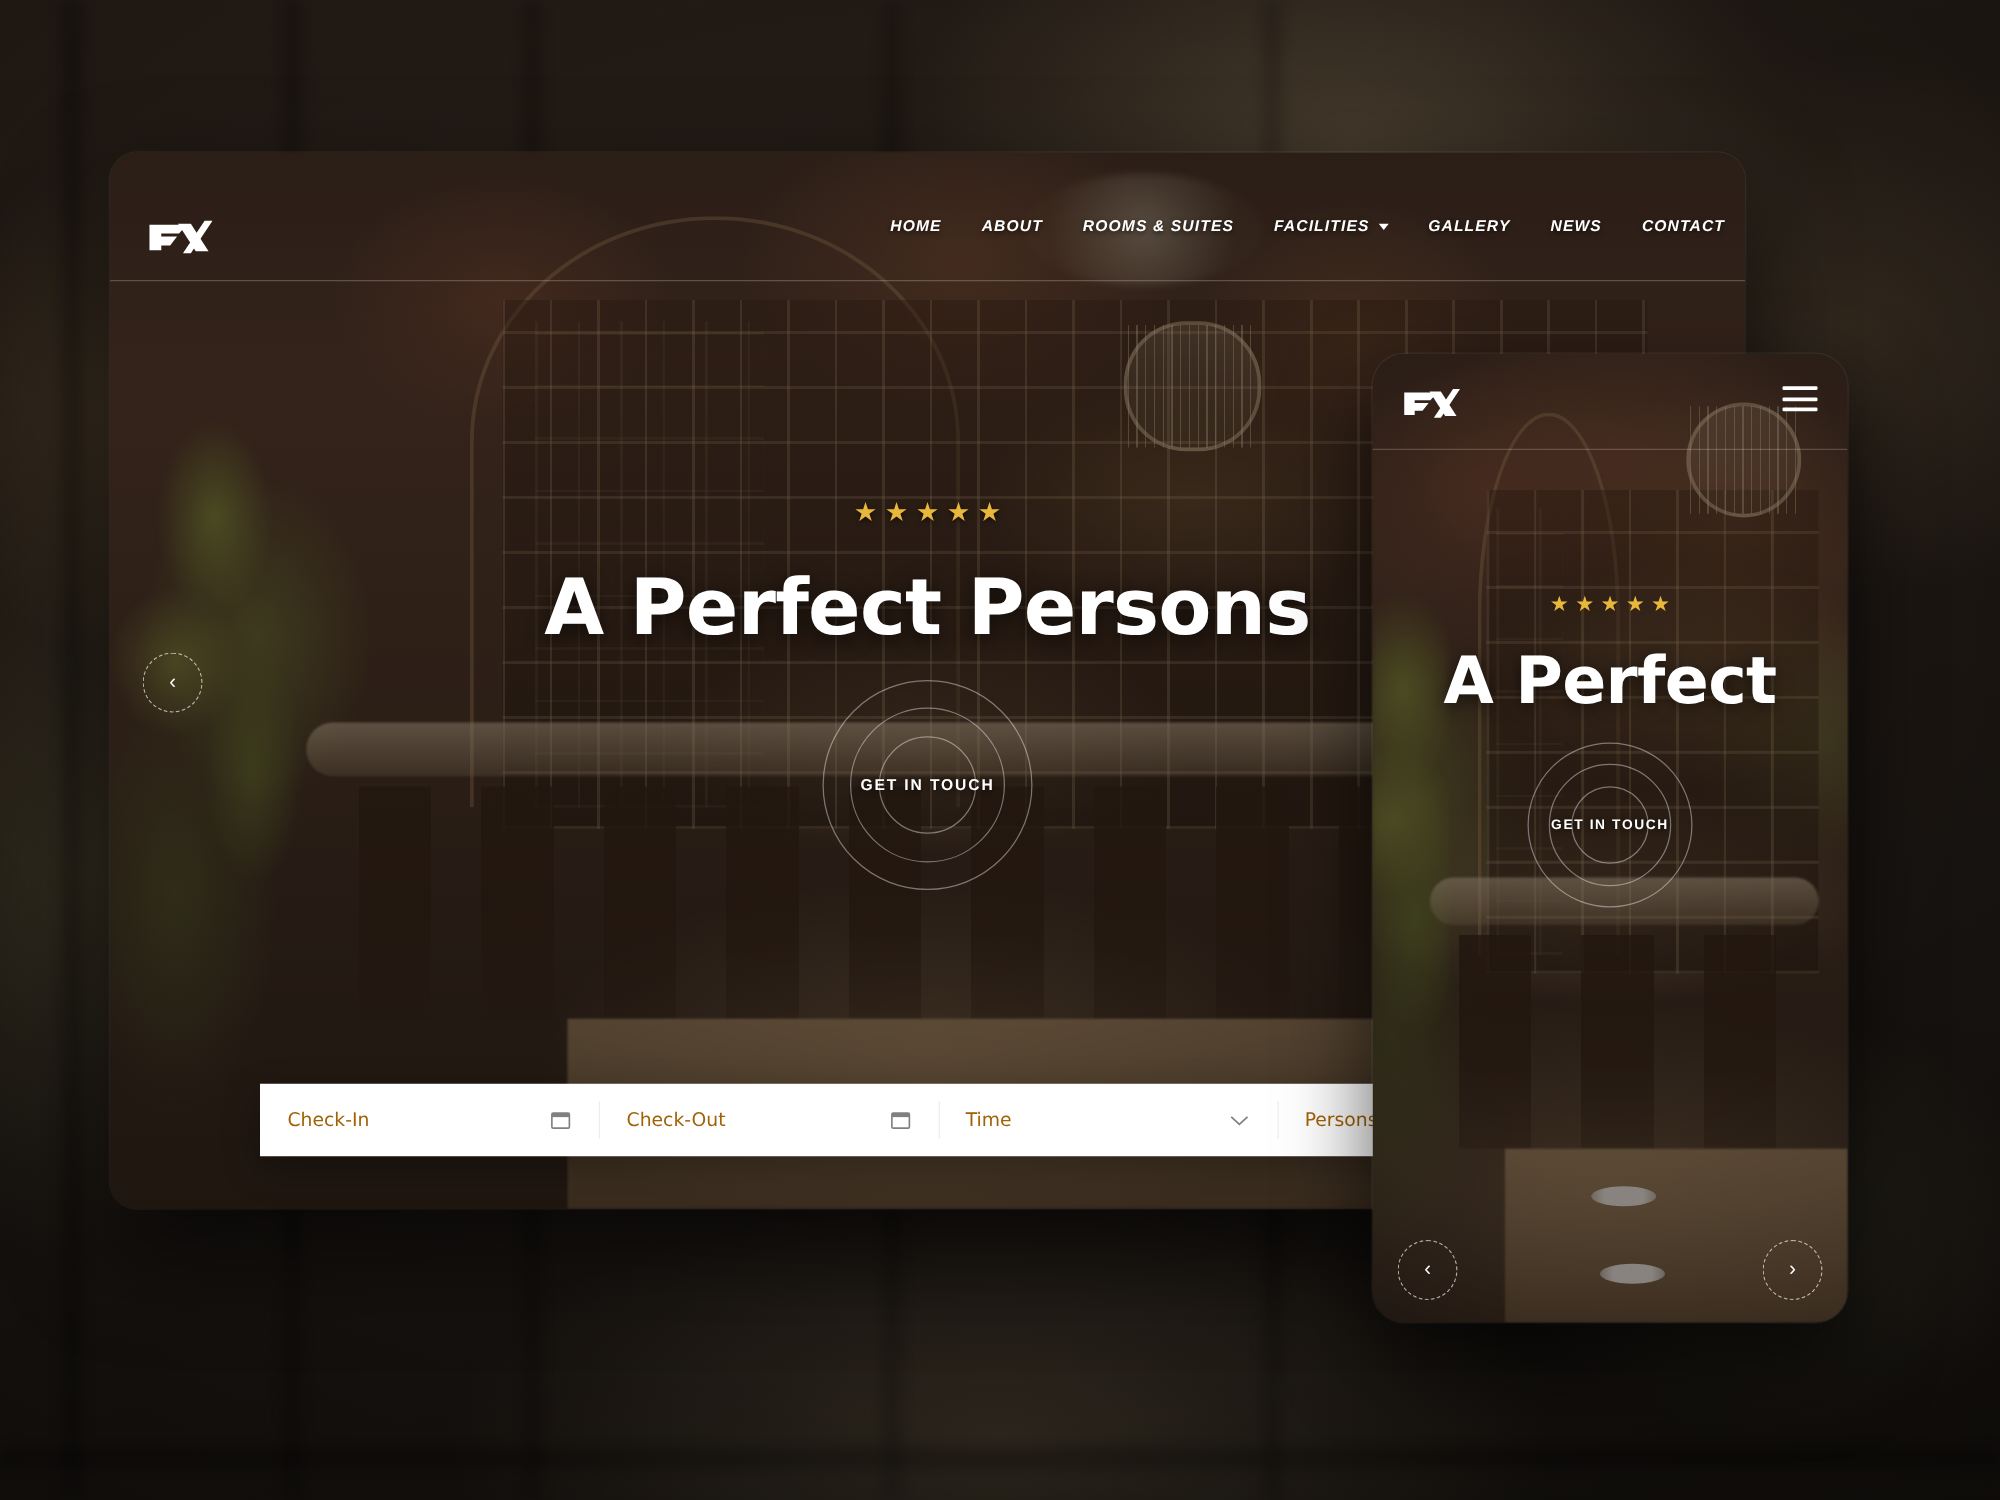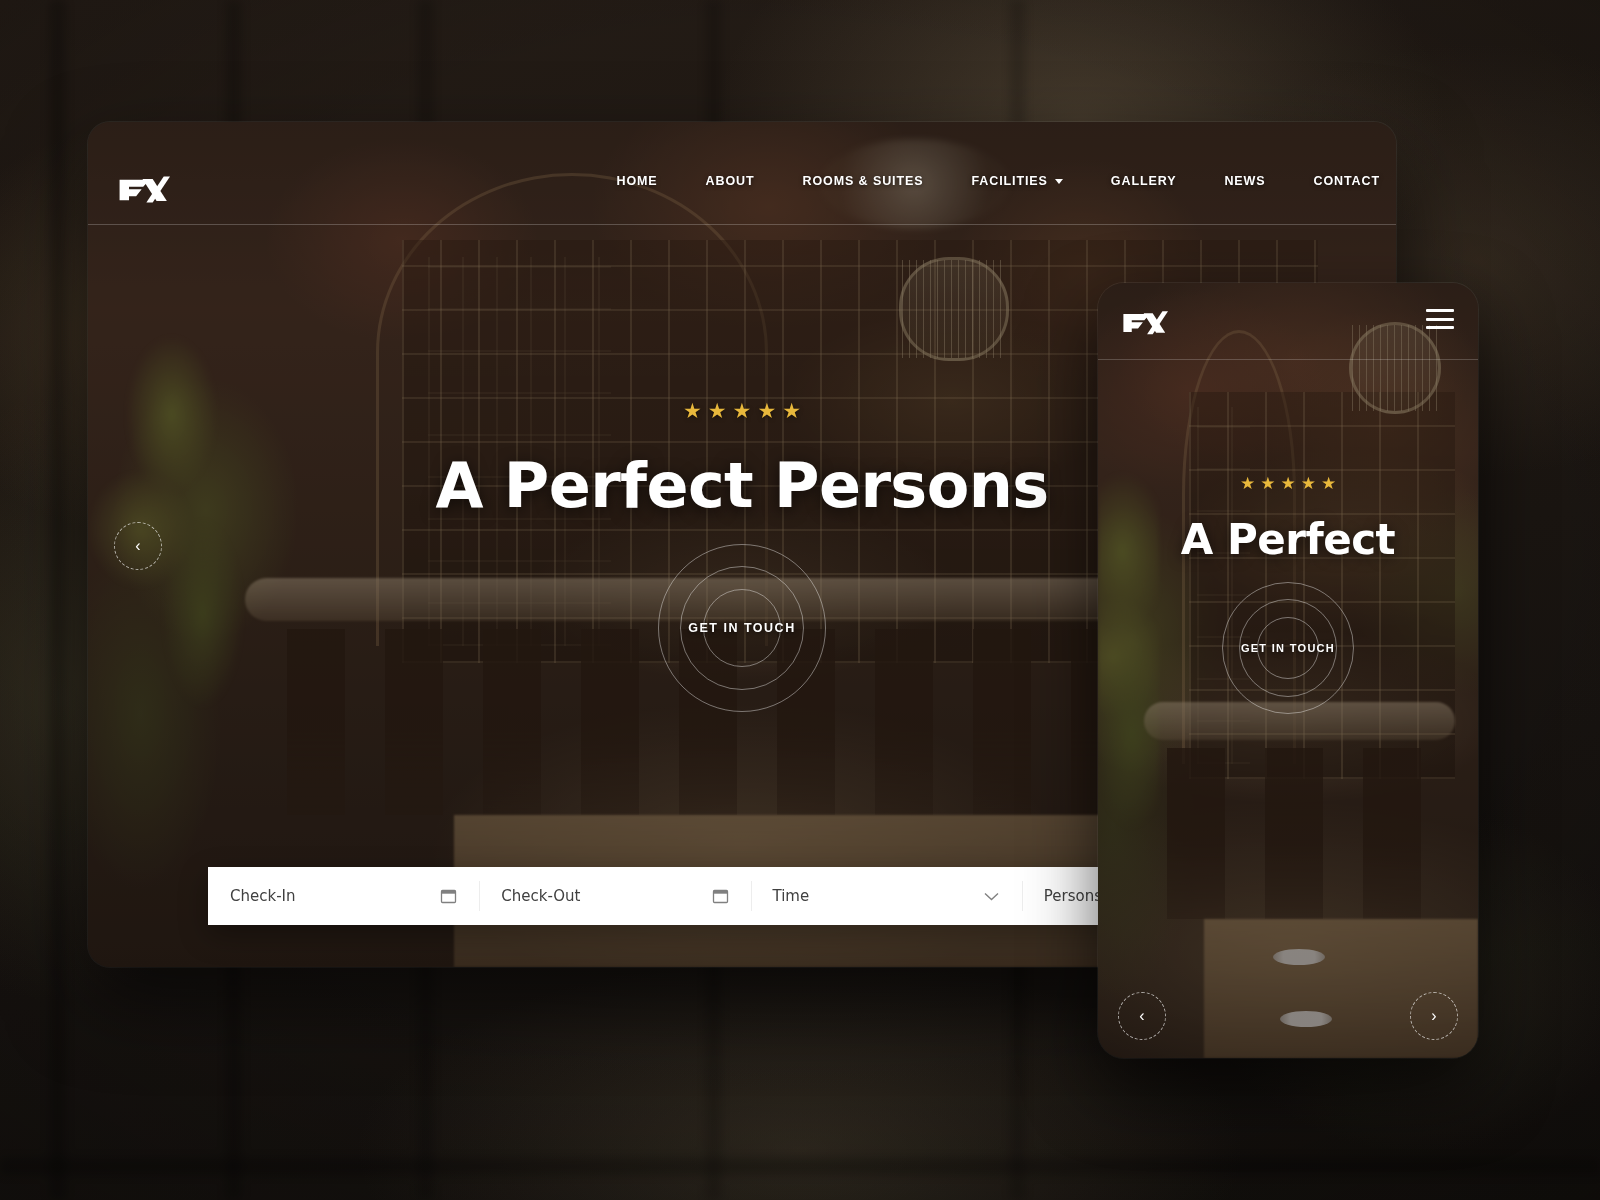--- a/index.html
+++ b/index.html
@@ -132,21 +132,21 @@
   
   .nav {
     position:absolute; left:0; right:0; top:0; height:126px;
     display:flex; align-items:center; z-index:6;
   }
   .logo {
     position:absolute; left:30px; top:48px; width:52px; height:40px;
   }
   .nav-links {
     position:absolute; right:0; top:52px;
-    display:flex; align-items:center; gap:16px;
+    display:flex; align-items:center; gap:0;font-style:italic;
   }
   .nav-link {
     color:#fff; font-size:12.5px; font-weight:700; letter-spacing:.9px;
     padding:0 16px; text-transform:uppercase; white-space:nowrap;
     text-shadow:0 1px 4px rgba(0,0,0,.6); cursor:pointer;
     display:flex; align-items:center; gap:7px;
   }
   .caret { width:0;height:0;border-left:4.5px solid transparent;border-right:4.5px solid transparent;
            border-top:5px solid #fff; display:inline-block; }
   .nav-divider {
@@ -195,39 +195,39 @@
     box-shadow:0 10px 30px rgba(0,0,0,.32);
   }
   .bk-field {
     flex:1; display:flex; align-items:center; justify-content:space-between;
     padding:0 22px; position:relative;
   }
   .bk-field + .bk-field::before {
     content:""; position:absolute; left:0; top:14px; bottom:14px; width:1px;
     background:rgba(0,0,0,.07);
   }
-  .bk-label { font-size:15px; color:#404040; font-family:"DejaVu Sans", sans-serif; }
+  .bk-label { font-size:15px; color:#a16207; font-family:"DejaVu Sans", sans-serif; }
   .ic { opacity:.62; display:flex; align-items:center; }
 
   
   .mobile-frame {
     position:absolute; left:1098px; top:283px; width:380px; height:775px;
     border-radius:26px; overflow:hidden;
     box-shadow:0 30px 70px rgba(0,0,0,.62), 0 0 0 1px rgba(255,255,255,.08);
     z-index:20;
   }
   .m-logo { position:absolute; left:24px; top:22px; width:46px; height:36px; z-index:6; }
   .burger { position:absolute; right:24px; top:26px; width:28px; height:20px; z-index:6; cursor:pointer;
             display:flex; flex-direction:column; justify-content:space-between; }
   .burger span { display:block; height:3px; background:#fff; border-radius:1px; }
   .m-divider { position:absolute; left:0; right:0; top:76px; height:1px; background:rgba(255,255,255,.20); z-index:6; }
   .m-hero { position:absolute; left:0; right:0; top:110px; z-index:5; display:flex; flex-direction:column; align-items:center; }
   .m-stars { display:flex; gap:5px; margin-top:82px; }
   .m-star { color:#e8b83c; font-size:17px; line-height:1; }
-  .m-title { margin-top:24px; color:#fff; font-size:42px; font-weight:700; line-height:1.15;
+  .m-title { margin-top:24px; color:#fff; font-size:52px; font-weight:700; line-height:1.15;
              text-align:center; letter-spacing:-.5px; text-shadow:0 3px 14px rgba(0,0,0,.6);
              font-family:"DejaVu Sans", sans-serif; }
   .m-cta { margin-top:18px; position:relative; width:132px; height:132px;
            display:flex; align-items:center; justify-content:center; cursor:pointer; }
   .mr1 { width:132px; height:132px; } .mr2 { width:98px; height:98px; } .mr3 { width:62px; height:62px; }
   .m-cta-label { position:relative; color:#fff; font-size:11px; font-weight:700; letter-spacing:1.3px;
                  white-space:nowrap; text-shadow:0 1px 5px rgba(0,0,0,.65); }
   .arrow-left-m  { left:20px;  bottom:18px; }
   .arrow-right-m { right:20px; bottom:18px; }
 </style>

